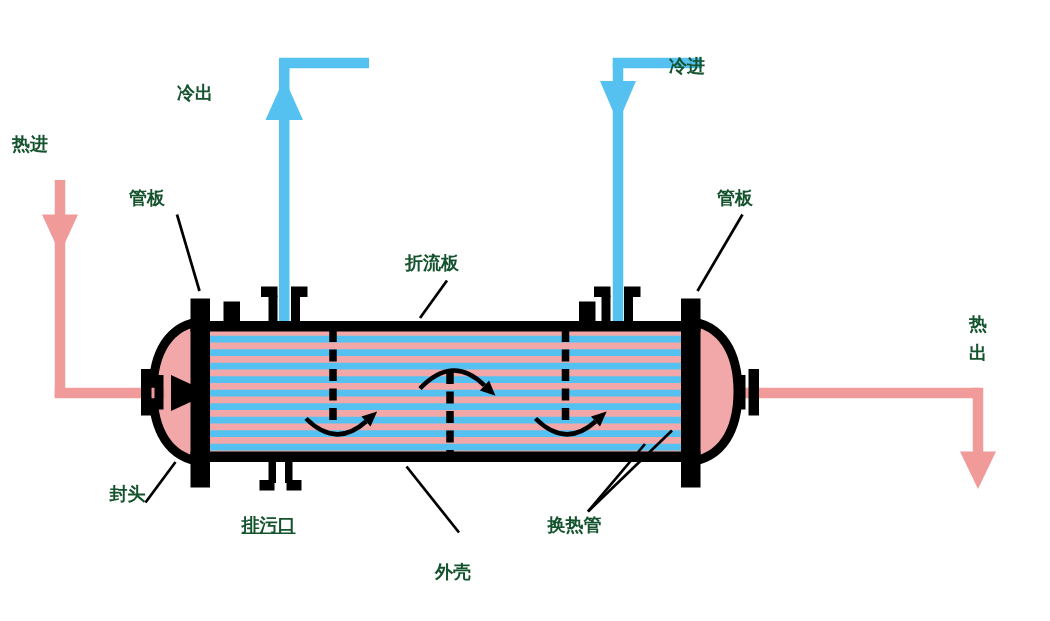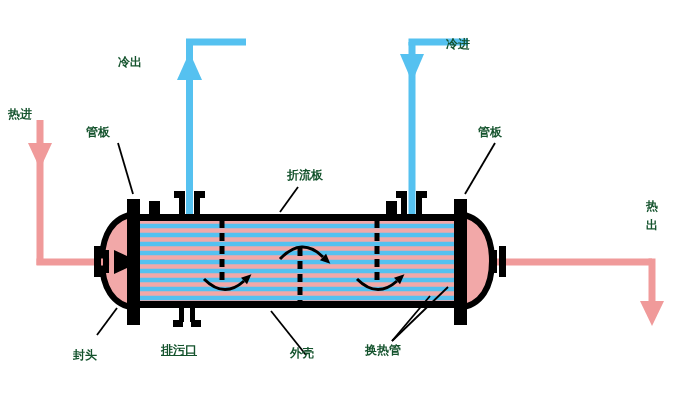--- a/index.html
+++ b/index.html
@@ -106,25 +106,25 @@
       <line x1="118" y1="143" x2="133" y2="194"></line>
       <line x1="495" y1="143" x2="465" y2="194"></line>
       <line x1="298" y1="187" x2="280" y2="212"></line>
       <line x1="97" y1="335" x2="117" y2="308"></line>
       <line x1="306" y1="355" x2="271" y2="311"></line>
       <line x1="392" y1="341" x2="430" y2="296"></line>
       <line x1="392" y1="341" x2="448" y2="287"></line>
     </g>
   </svg>
 
-  <div class="lbl" style="left:8px;top:105px;">热进</div>
+  <div class="lbl" style="left:8px;top:87px;">热进</div>
   <div class="lbl" style="left:118px;top:53px;">冷出</div>
   <div class="lbl" style="left:446px;top:35px;">冷进</div>
-  <div class="lbl stacked" style="left:643px;top:197px;">热出</div>
+  <div class="lbl stacked" style="left:643px;top:207px;">热出</div>
   <div class="lbl" style="left:86px;top:123px;">管板</div>
   <div class="lbl" style="left:478px;top:123px;">管板</div>
-  <div class="lbl" style="left:287px;top:166px;">折流板</div>
-  <div class="lbl" style="left:73px;top:346px;">封头</div>
+  <div class="lbl" style="left:270px;top:166px;">折流板</div>
+  <div class="lbl" style="left:73px;top:320px;">封头</div>
   <div class="lbl" style="left:161px;top:341px;text-decoration:underline;">排污口</div>
-  <div class="lbl" style="left:290px;top:344px;">外壳</div>
+  <div class="lbl" style="left:290px;top:372px;">外壳</div>
   <div class="lbl" style="left:365px;top:341px;">换热管</div>
 
 </div>
 
 </body></html>

